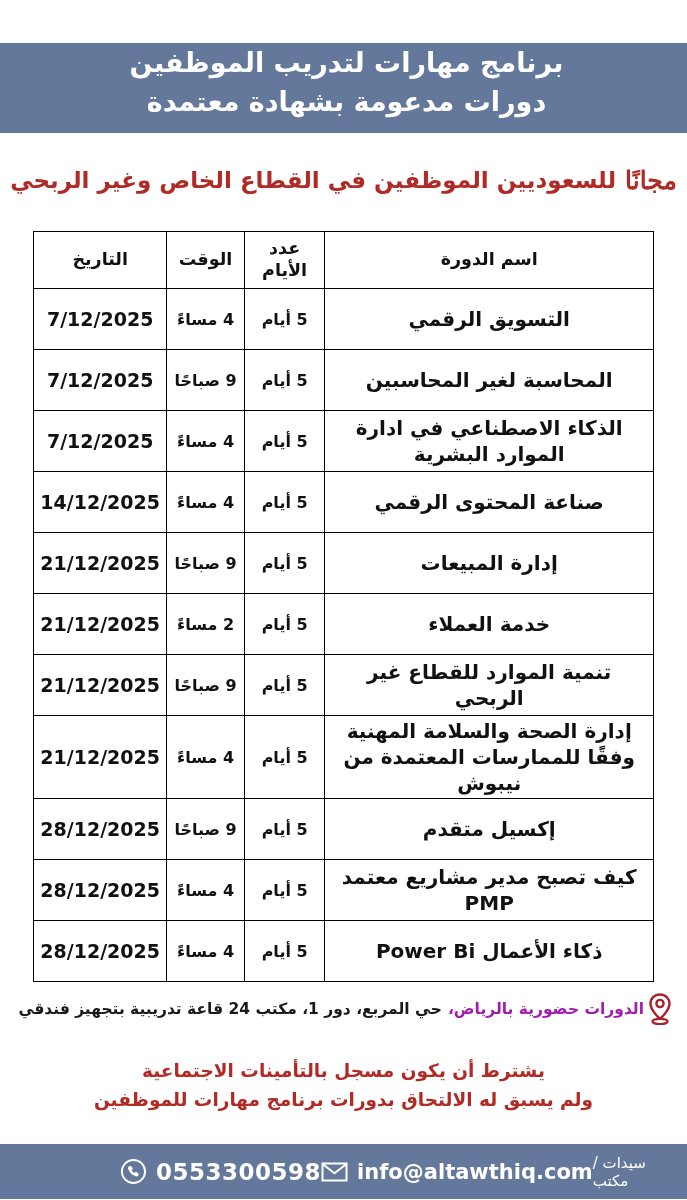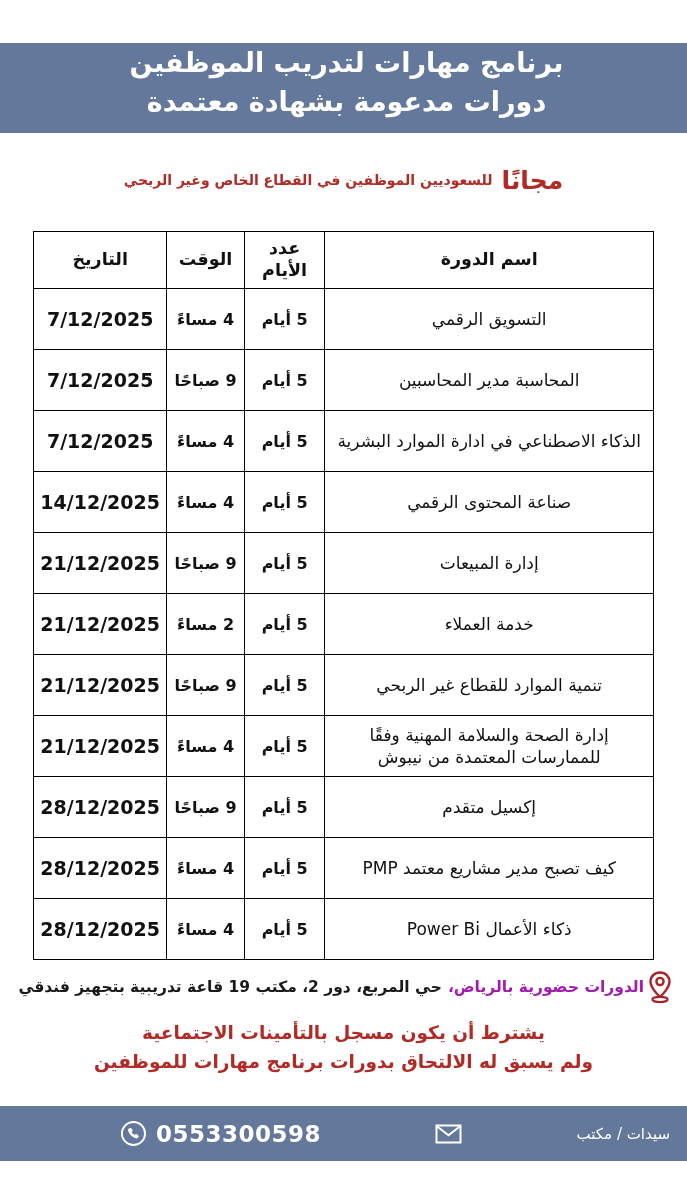--- a/index.html
+++ b/index.html
@@ -21,68 +21,68 @@
     padding-left: 6px;
   }
   .title { font-size: 27px; font-weight: bold; line-height: 39px; }
 
   
   .subtitle {
     margin-top: 20px; height: 54px;
     display: flex; align-items: center; justify-content: center;
     color: #B12A25; font-weight: bold; gap: 9px;
   }
-  .sub-big { font-size: 25px; }
-  .sub-rest { font-size: 14px; }
+  .sub-big { font-size: 25px; font-family: Liberation Serif, serif; }
+  .sub-rest { font-size: 23px; }
 
   
   table.courses {
     width: 621px; margin: 24px auto 0 auto;
     border-collapse: collapse; table-layout: fixed; color: #111111;
   }
   .courses th, .courses td {
     border: 1.6px solid #000000;
     text-align: center; vertical-align: middle;
     padding: 2px 6px;
   }
   .courses thead tr { height: 57px; }
   .courses tbody tr { height: 61px; }
   .courses th { font-size: 17.5px; font-weight: bold; line-height: 1.25; }
   .col-name { width: 53%; }
   .col-days { width: 13%; }
   .col-time { width: 12.5%; }
   .col-date { width: 21.5%; }
-  td.col-name { font-size: 17px; font-weight: normal; line-height: 1.3; }
+  td.col-name { font-size: 20px; font-weight: bold; line-height: 1.3; }
   td.col-days, td.col-time { font-size: 16px; font-weight: bold; white-space: nowrap; }
   td.col-date { font-size: 19px; font-weight: bold; direction: ltr; margin-top: 8px; }
 
   
   .location {
     margin-top: 8px; padding: 0 14px 0 8px;
     display: flex; align-items: center; justify-content: flex-start;
     font-weight: bold; font-size: 15.5px; color: #1a1a1a;
     min-height: 38px;
   }
   .pin { display: inline-flex; margin-left: 3px; flex: 0 0 auto; }
   .loc-red { color: #a21caf; margin-left: 6px; white-space: nowrap; }
   .loc-dark { color: #1a1a1a; }
 
   
   .conditions {
-    margin-top: 12px; text-align: center;
+    margin-top: 28px; text-align: center;
     color: #B12A25; font-weight: bold;
     font-size: 18.5px; line-height: 29px;
   }
 
   
   .footbar {
     margin-top: 30px; height: 55px; width: 100%;
     background: #64789B; color: #ffffff;
     display: flex; align-items: center; justify-content: space-between;
-    padding: 0 17px 0 120px;
+    padding: 0 30px 0 120px;
   }
   .foot-item { display: flex; align-items: center; gap: 9px; font-weight: bold; }
   .foot-phone-text { font-size: 23px; letter-spacing: 0.5px; }
   .foot-email-text { font-size: 21px; }
   .foot-audience { font-size: 15px; }
 </style>
 </head>
 <body>
 
 <div class="page">
@@ -107,21 +107,21 @@
       </tr>
     </thead>
     <tbody>
         <tr>
           <td class="col-name">التسويق الرقمي</td>
           <td class="col-days">5 أيام</td>
           <td class="col-time">4 مساءً</td>
           <td class="col-date">7/12/2025</td>
         </tr>
         <tr>
-          <td class="col-name">المحاسبة مدير المحاسبين</td>
+          <td class="col-name">المحاسبة لغير المحاسبين</td>
           <td class="col-days">5 أيام</td>
           <td class="col-time">9 صباحًا</td>
           <td class="col-date">7/12/2025</td>
         </tr>
         <tr>
           <td class="col-name">الذكاء الاصطناعي في ادارة الموارد البشرية</td>
           <td class="col-days">5 أيام</td>
           <td class="col-time">4 مساءً</td>
           <td class="col-date">7/12/2025</td>
         </tr>
@@ -178,21 +178,21 @@
 
   <div class="location">
     <span class="pin">
       <svg width="26" height="34" viewBox="0 0 26 34" fill="none" xmlns="http://www.w3.org/2000/svg">
         <path d="M13 2.5 C7.5 2.5 3.5 6.6 3.5 11.8 C3.5 16.6 9 23.6 13 26.6 C17 23.6 22.5 16.6 22.5 11.8 C22.5 6.6 18.5 2.5 13 2.5 Z" stroke="#A6242A" stroke-width="2.4"></path>
         <circle cx="13" cy="11.5" r="3.6" stroke="#A6242A" stroke-width="2.4"></circle>
         <ellipse cx="13" cy="29.4" rx="7.6" ry="2.6" stroke="#A6242A" stroke-width="2.2"></ellipse>
       </svg>
     </span>
     <span class="loc-red">الدورات حضورية بالرياض،</span>
-    <span class="loc-dark">حي المربع، دور 2، مكتب 19 قاعة تدريبية بتجهيز فندقي</span>
+    <span class="loc-dark">حي المربع، دور 1، مكتب 24 قاعة تدريبية بتجهيز فندقي</span>
   </div>
 
   <div class="conditions">
     <div>يشترط أن يكون مسجل بالتأمينات الاجتماعية</div>
     <div>ولم يسبق له الالتحاق بدورات برنامج مهارات للموظفين</div>
   </div>
 
   <footer class="footbar" dir="ltr">
     <div class="foot-item">
       <span style="display:inline-flex;">
@@ -203,17 +203,18 @@
       </span>
       <span class="foot-phone-text">0553300598</span>
     </div>
     <div class="foot-item">
       <span style="display:inline-flex;">
         <svg width="27" height="20" viewBox="0 0 27 20" fill="none" xmlns="http://www.w3.org/2000/svg">
           <rect x="1.5" y="1.5" width="24" height="17" stroke="#ffffff" stroke-width="2"></rect>
           <path d="M2.2 2.5 L13.5 11.3 L24.8 2.5" stroke="#ffffff" stroke-width="2" fill="none"></path>
         </svg>
       </span>
+      <span class="foot-email-text">info@altawthiq.com</span>
     </div>
     <div class="foot-audience">سيدات / مكتب</div>
   </footer>
 
 </div>
 
 </body></html>

